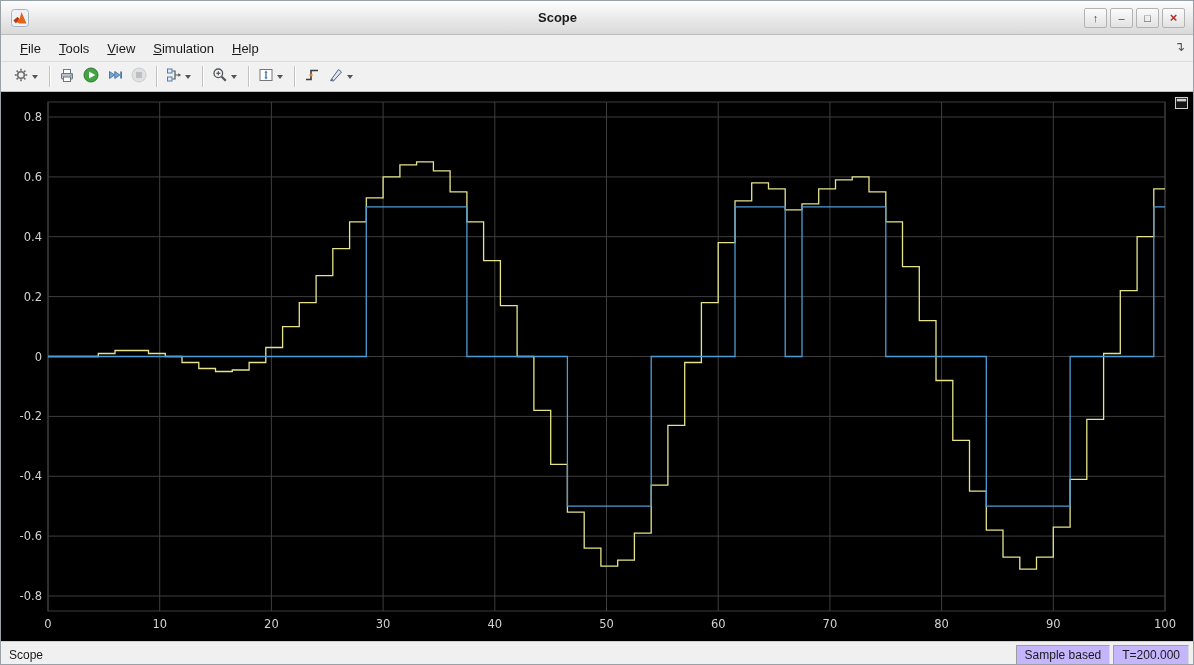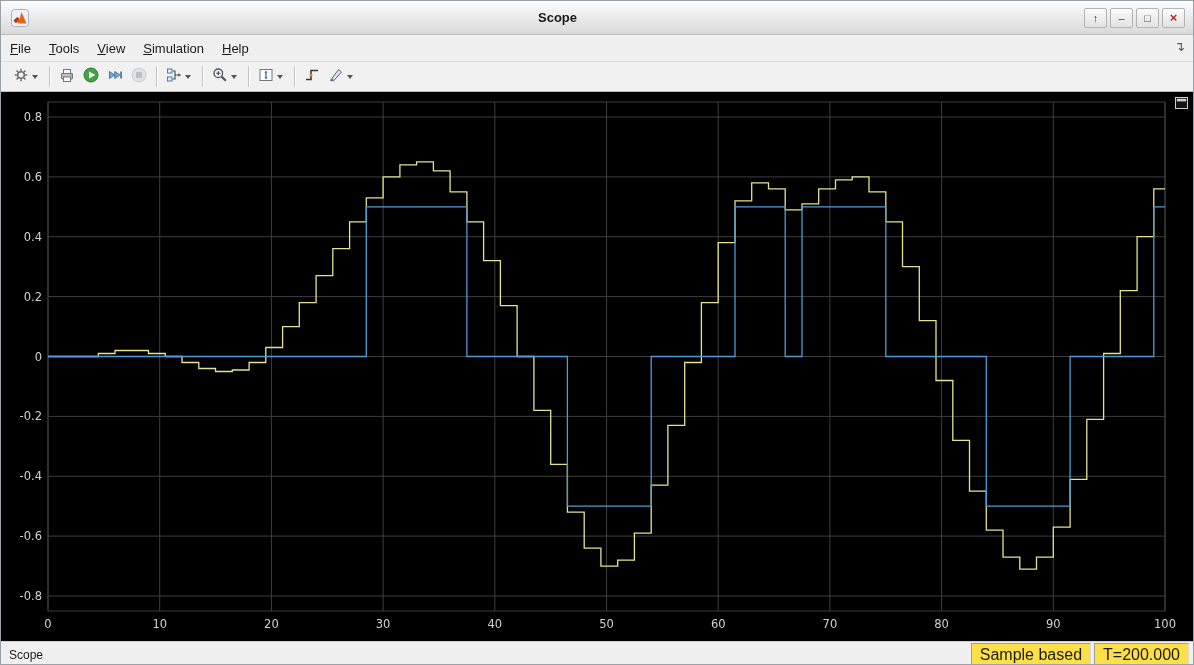--- a/index.html
+++ b/index.html
@@ -19,21 +19,21 @@
   .win-controls{display:flex;align-items:center;gap:3px;margin-right:2px;}
   .wbtn{
     width:21px;height:18px;display:flex;align-items:center;justify-content:center;
     font-size:11px;color:#444;border:1px solid #b3b3b3;border-radius:2px;
     background:linear-gradient(#fbfbfb,#e2e2e2);cursor:default;
   }
   .wbtn-close{color:#b22a2a;font-size:13px;font-weight:bold;}
   
   .menubar{
     position:relative;height:26px;display:flex;align-items:center;
-    background:#f0f0f0;border-bottom:1px solid #dcdcdc;
+    background:#f0f0f0;border-bottom:1px solid #dcdcdc;padding-left:10px;
   }
   .menu-item{
     padding:4px 9px;font-size:13px;color:#1a1a1a;border-radius:2px;
   }
   .menu-dock{
     position:absolute;right:8px;top:4px;font-size:13px;color:#555;
   }
   
   .toolbar{
     height:29px;display:flex;align-items:center;background:#f1f1f1;
@@ -59,21 +59,21 @@
     position:absolute;top:4px;right:5px;width:14px;height:13px;
     display:flex;align-items:center;justify-content:center;
   }
   
   .statusbar{
     height:25px;display:flex;align-items:center;background:#f0f0f0;
     border-top:1px solid #cfcfcf;font-size:12px;color:#1a1a1a;padding:0 4px 0 8px;
   }
   .status-right{margin-left:auto;display:flex;gap:3px;}
   .status-box{
-    padding:2px 8px;background:#fde047;font-size:16px;
+    padding:2px 8px;background:#c4b5fd;font-size:12px;
     border:1px solid;border-color:#9e9e9e #dcdcdc #dcdcdc #9e9e9e;
   }
 </style>
 </head>
 <body>
 
 <div class="window">
 
   <div class="titlebar">
     <span class="win-icon">

